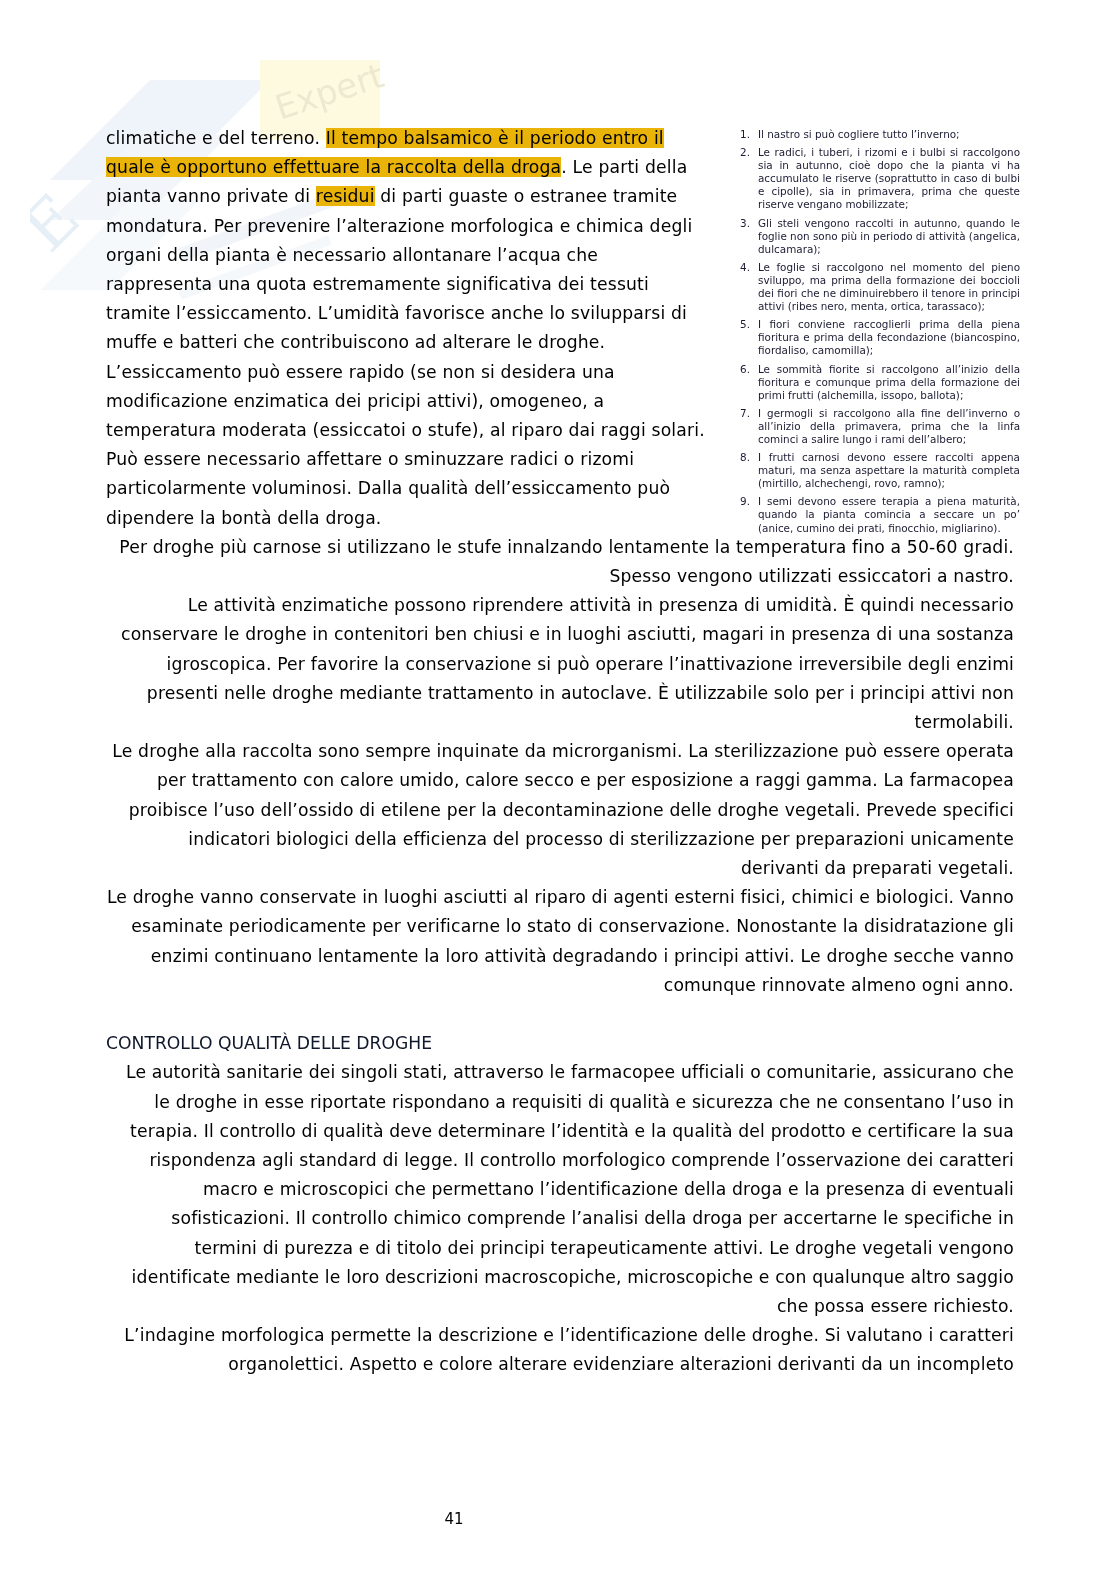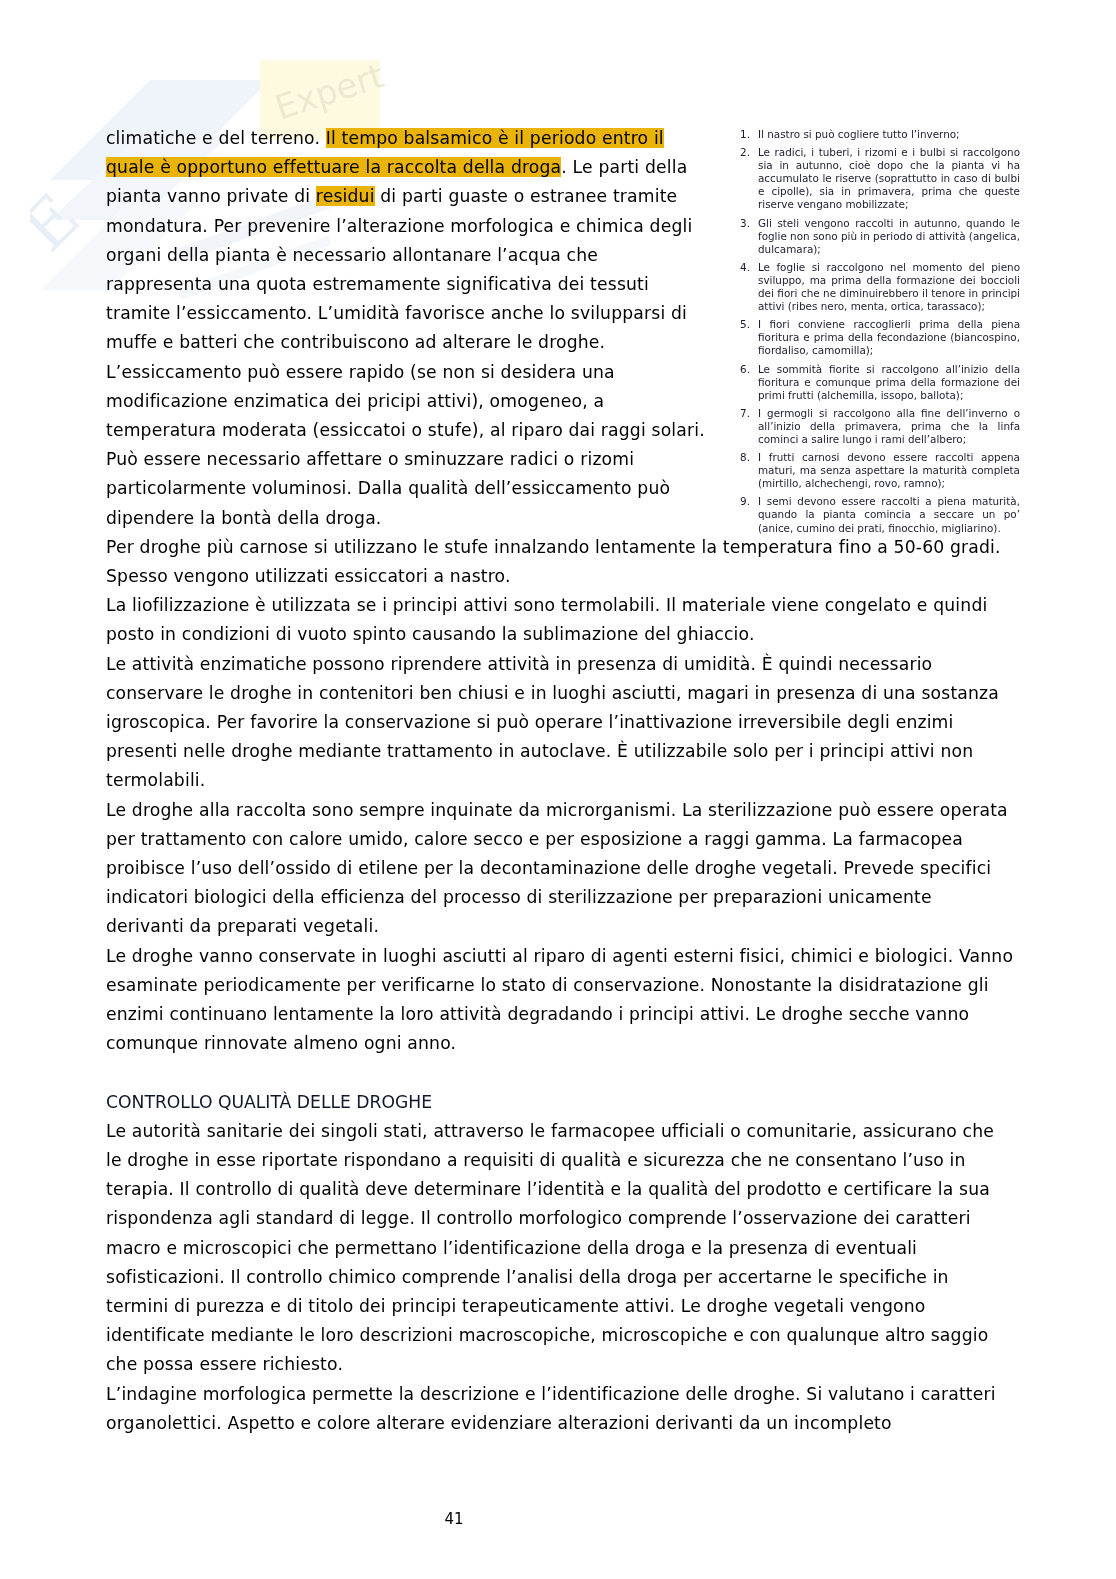--- a/index.html
+++ b/index.html
@@ -44,20 +44,21 @@
     text-align: left;
     letter-spacing: 0.01em;
   }
 
   
   .narrow {
     width: 600px;
   }
   .full {
     width: 908px;
+    text-align: right;
   }
 
   .gap {
     height: 29px;
   }
 
   .section-head {
     font-size: 17.2px;
     line-height: 29.2px;
     color: #0f172a;
@@ -164,43 +165,40 @@
       <li>
         <span class="num">7.</span>
         <span class="txt">I germogli si raccolgono alla fine dell’inverno o all’inizio della primavera, prima che la linfa cominci a salire lungo i rami dell’albero;</span>
       </li>
       <li>
         <span class="num">8.</span>
         <span class="txt">I frutti carnosi devono essere raccolti appena maturi, ma senza aspettare la maturità completa (mirtillo, alchechengi, rovo, ramno);</span>
       </li>
       <li>
         <span class="num">9.</span>
-        <span class="txt">I semi devono essere raccolti a piena maturità, quando la pianta comincia a seccare un po’ (anice, cumino dei prati, finocchio, migliarino).</span>
+        <span class="txt">I semi devono essere terapia a piena maturità, quando la pianta comincia a seccare un po’ (anice, cumino dei prati, finocchio, migliarino).</span>
       </li>
     </ol>
   </div>
 
   <div class="content">
 
     <p class="para narrow">
       <span>climatiche e del terreno. </span><span class="hl">Il tempo balsamico è il periodo entro il quale è opportuno effettuare la raccolta della droga</span><span>. Le parti della pianta vanno private di </span><span class="hl">residui</span><span> di parti guaste o estranee tramite mondatura. Per prevenire l’alterazione morfologica e chimica degli organi della pianta è necessario allontanare l’acqua che rappresenta una quota estremamente significativa dei tessuti tramite l’essiccamento. L’umidità favorisce anche lo svilupparsi di muffe e batteri che contribuiscono ad alterare le droghe.</span>
     </p>
 
     <p class="para narrow">
       <span>L’essiccamento può essere rapido (se non si desidera una modificazione enzimatica dei pricipi attivi), omogeneo, a temperatura moderata (essiccatoi o stufe), al riparo dai raggi solari. Può essere necessario affettare o sminuzzare radici o rizomi particolarmente voluminosi. Dalla qualità dell’essiccamento può dipendere la bontà della droga.</span>
     </p>
 
 
     <p class="para full">
       <span>Per droghe più carnose si utilizzano le stufe innalzando lentamente la temperatura fino a 50-60 gradi. Spesso vengono utilizzati essiccatori a nastro.</span>
     </p>
 
-    <p class="para full">
-      <span>La liofilizzazione è utilizzata se i principi attivi sono termolabili. Il materiale viene congelato e quindi posto in condizioni di vuoto spinto causando la sublimazione del ghiaccio.</span>
-    </p>
 
     <p class="para full">
       <span>Le attività enzimatiche possono riprendere attività in presenza di umidità. È quindi necessario conservare le droghe in contenitori ben chiusi e in luoghi asciutti, magari in presenza di una sostanza igroscopica. Per favorire la conservazione si può operare l’inattivazione irreversibile degli enzimi presenti nelle droghe mediante trattamento in autoclave. È utilizzabile solo per i principi attivi non termolabili.</span>
     </p>
 
     <p class="para full">
       <span>Le droghe alla raccolta sono sempre inquinate da microrganismi. La sterilizzazione può essere operata per trattamento con calore umido, calore secco e per esposizione a raggi gamma. La farmacopea proibisce l’uso dell’ossido di etilene per la decontaminazione delle droghe vegetali. Prevede specifici indicatori biologici della efficienza del processo di sterilizzazione per preparazioni unicamente derivanti da preparati vegetali.</span>
     </p>
 
     <p class="para full">

